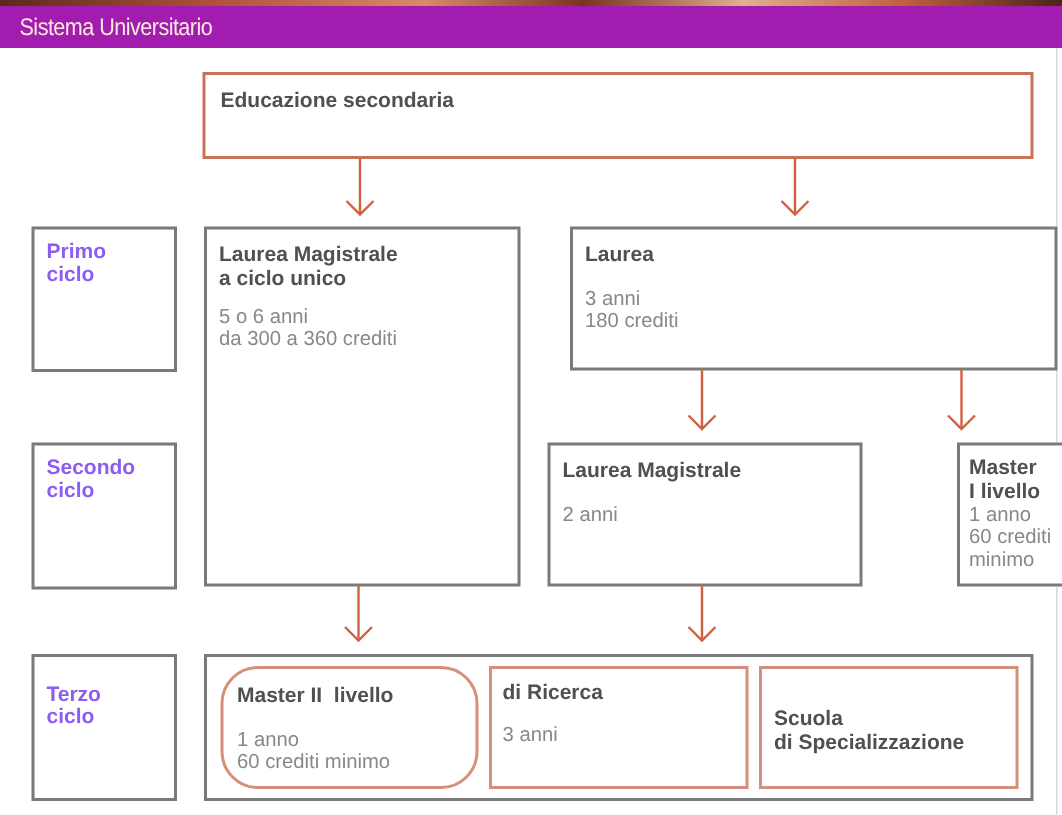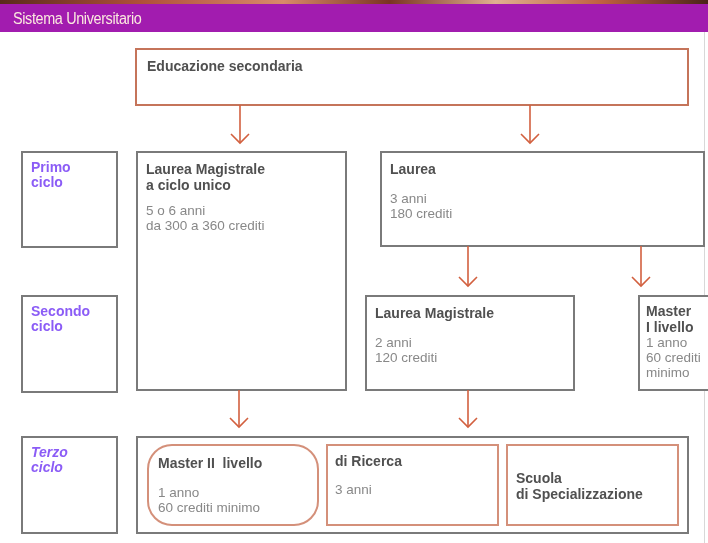--- a/index.html
+++ b/index.html
@@ -87,21 +87,20 @@
 
 <div class="box gray" style="left:21px; top:295px; width:97px; height:98px; padding:7px 0 15px 8px;">
   <div class="cycle-label">Secondo</div>
   <div class="cycle-label">ciclo</div>
 </div>
 
 <div class="box gray" style="left:365px; top:295px; width:210px; height:96px; padding:8px 0 0 8px;">
   <div class="title">Laurea Magistrale</div>
   <div style="height:14px"></div>
   <div class="detail">2 anni</div>
-  <div class="detail">120 crediti</div>
 </div>
 
 <div class="box gray" style="left:594px; top:295px; width:95px; height:96px; padding:6px 0 0 6px;margin-left:44px;">
   <div class="title">Master</div>
   <div class="title">I livello</div>
   <div class="detail">1 anno</div>
   <div class="detail">60 crediti</div>
   <div class="detail">minimo</div>
 </div>
 
@@ -111,21 +110,21 @@
       <polyline points="2,28 11,37 20,28" fill="none" stroke="#d2603f" stroke-width="1.6"></polyline>
     </svg>
 </div>
 <div class="arrow" style="left:457px; top:390px;">
   <svg width="22" height="40" viewBox="0 0 22 40">
       <line x1="11" y1="0" x2="11" y2="37" stroke="#d2603f" stroke-width="1.6"></line>
       <polyline points="2,28 11,37 20,28" fill="none" stroke="#d2603f" stroke-width="1.6"></polyline>
     </svg>
 </div>
 
-<div class="box gray" style="left:21px; top:436px; width:97px; height:98px; padding:7px 0 0 8px;font-style:italic;">
+<div class="box gray" style="left:21px; top:436px; width:97px; height:98px; padding:17px 0 0 8px;">
   <div class="cycle-label">Terzo</div>
   <div class="cycle-label">ciclo</div>
 </div>
 
 <div class="box gray" style="left:136px; top:436px; width:553px; height:98px;">
 </div>
 
 <div class="box orange-soft" style="left:147px; top:444px; width:172px; height:82px; padding:9px 0 0 9px;border-radius:25px;">
   <div class="title" style="white-space:pre;">Master II  livello</div>
   <div style="height:14px"></div>

